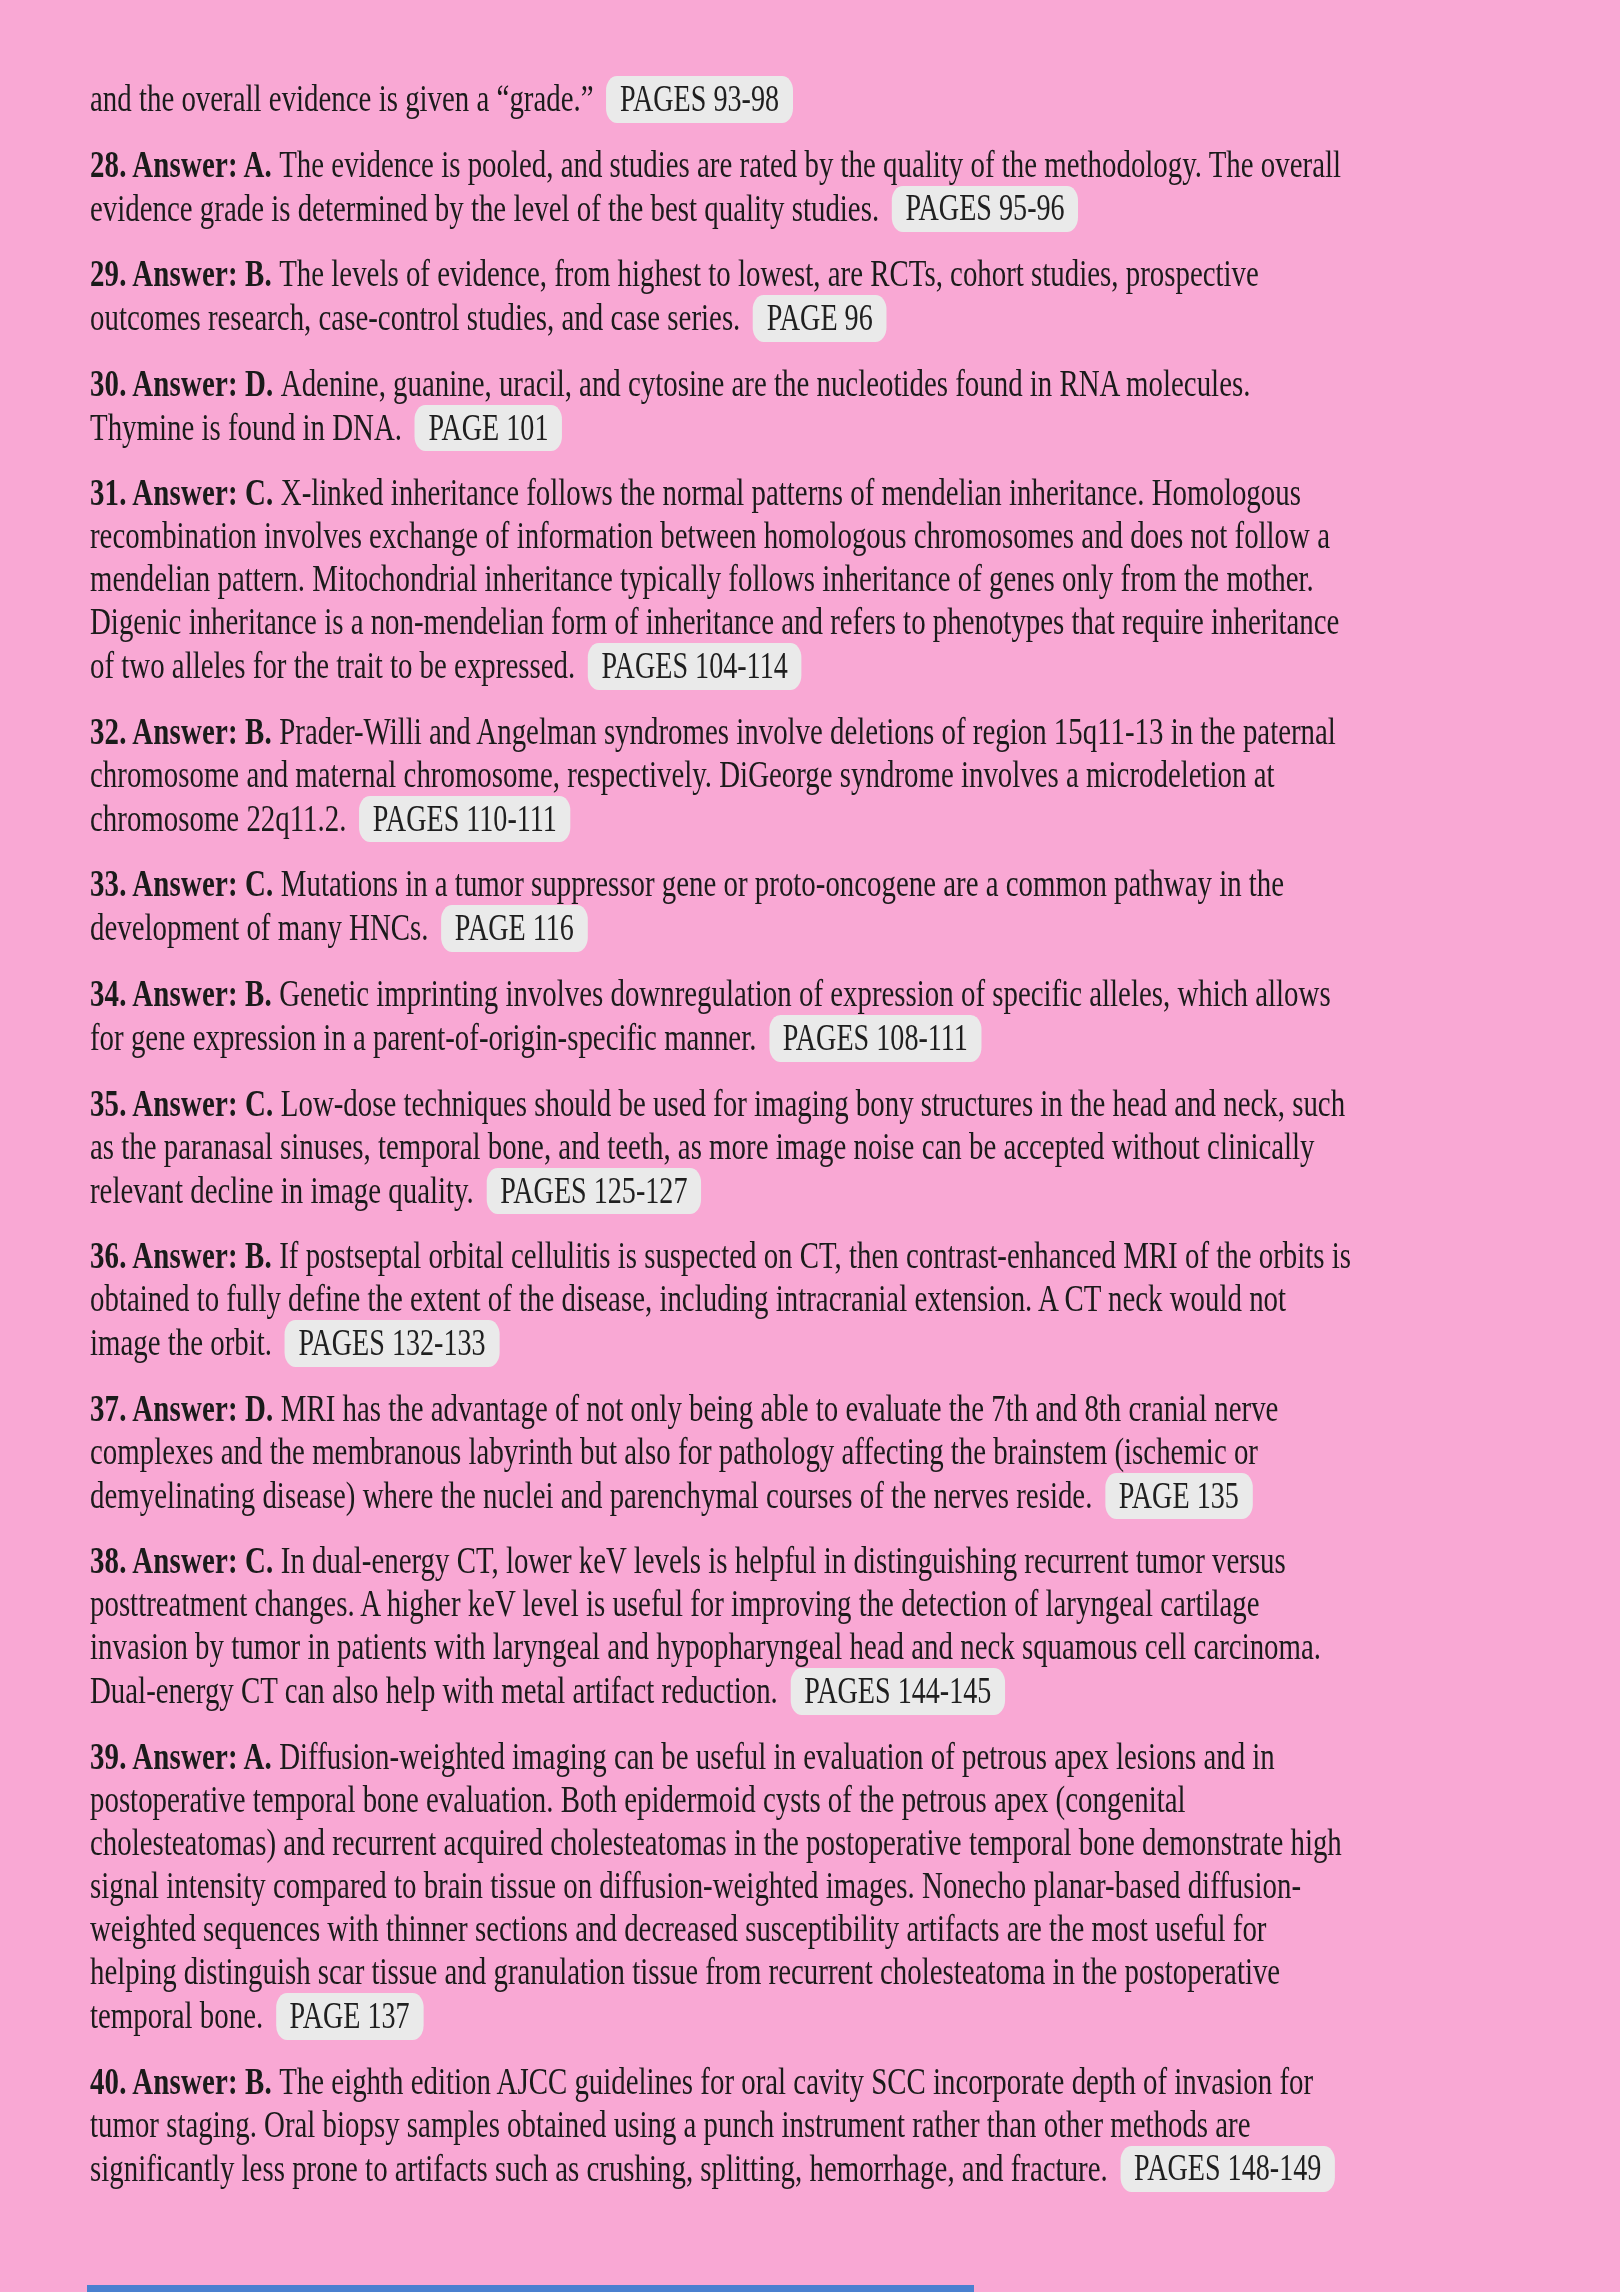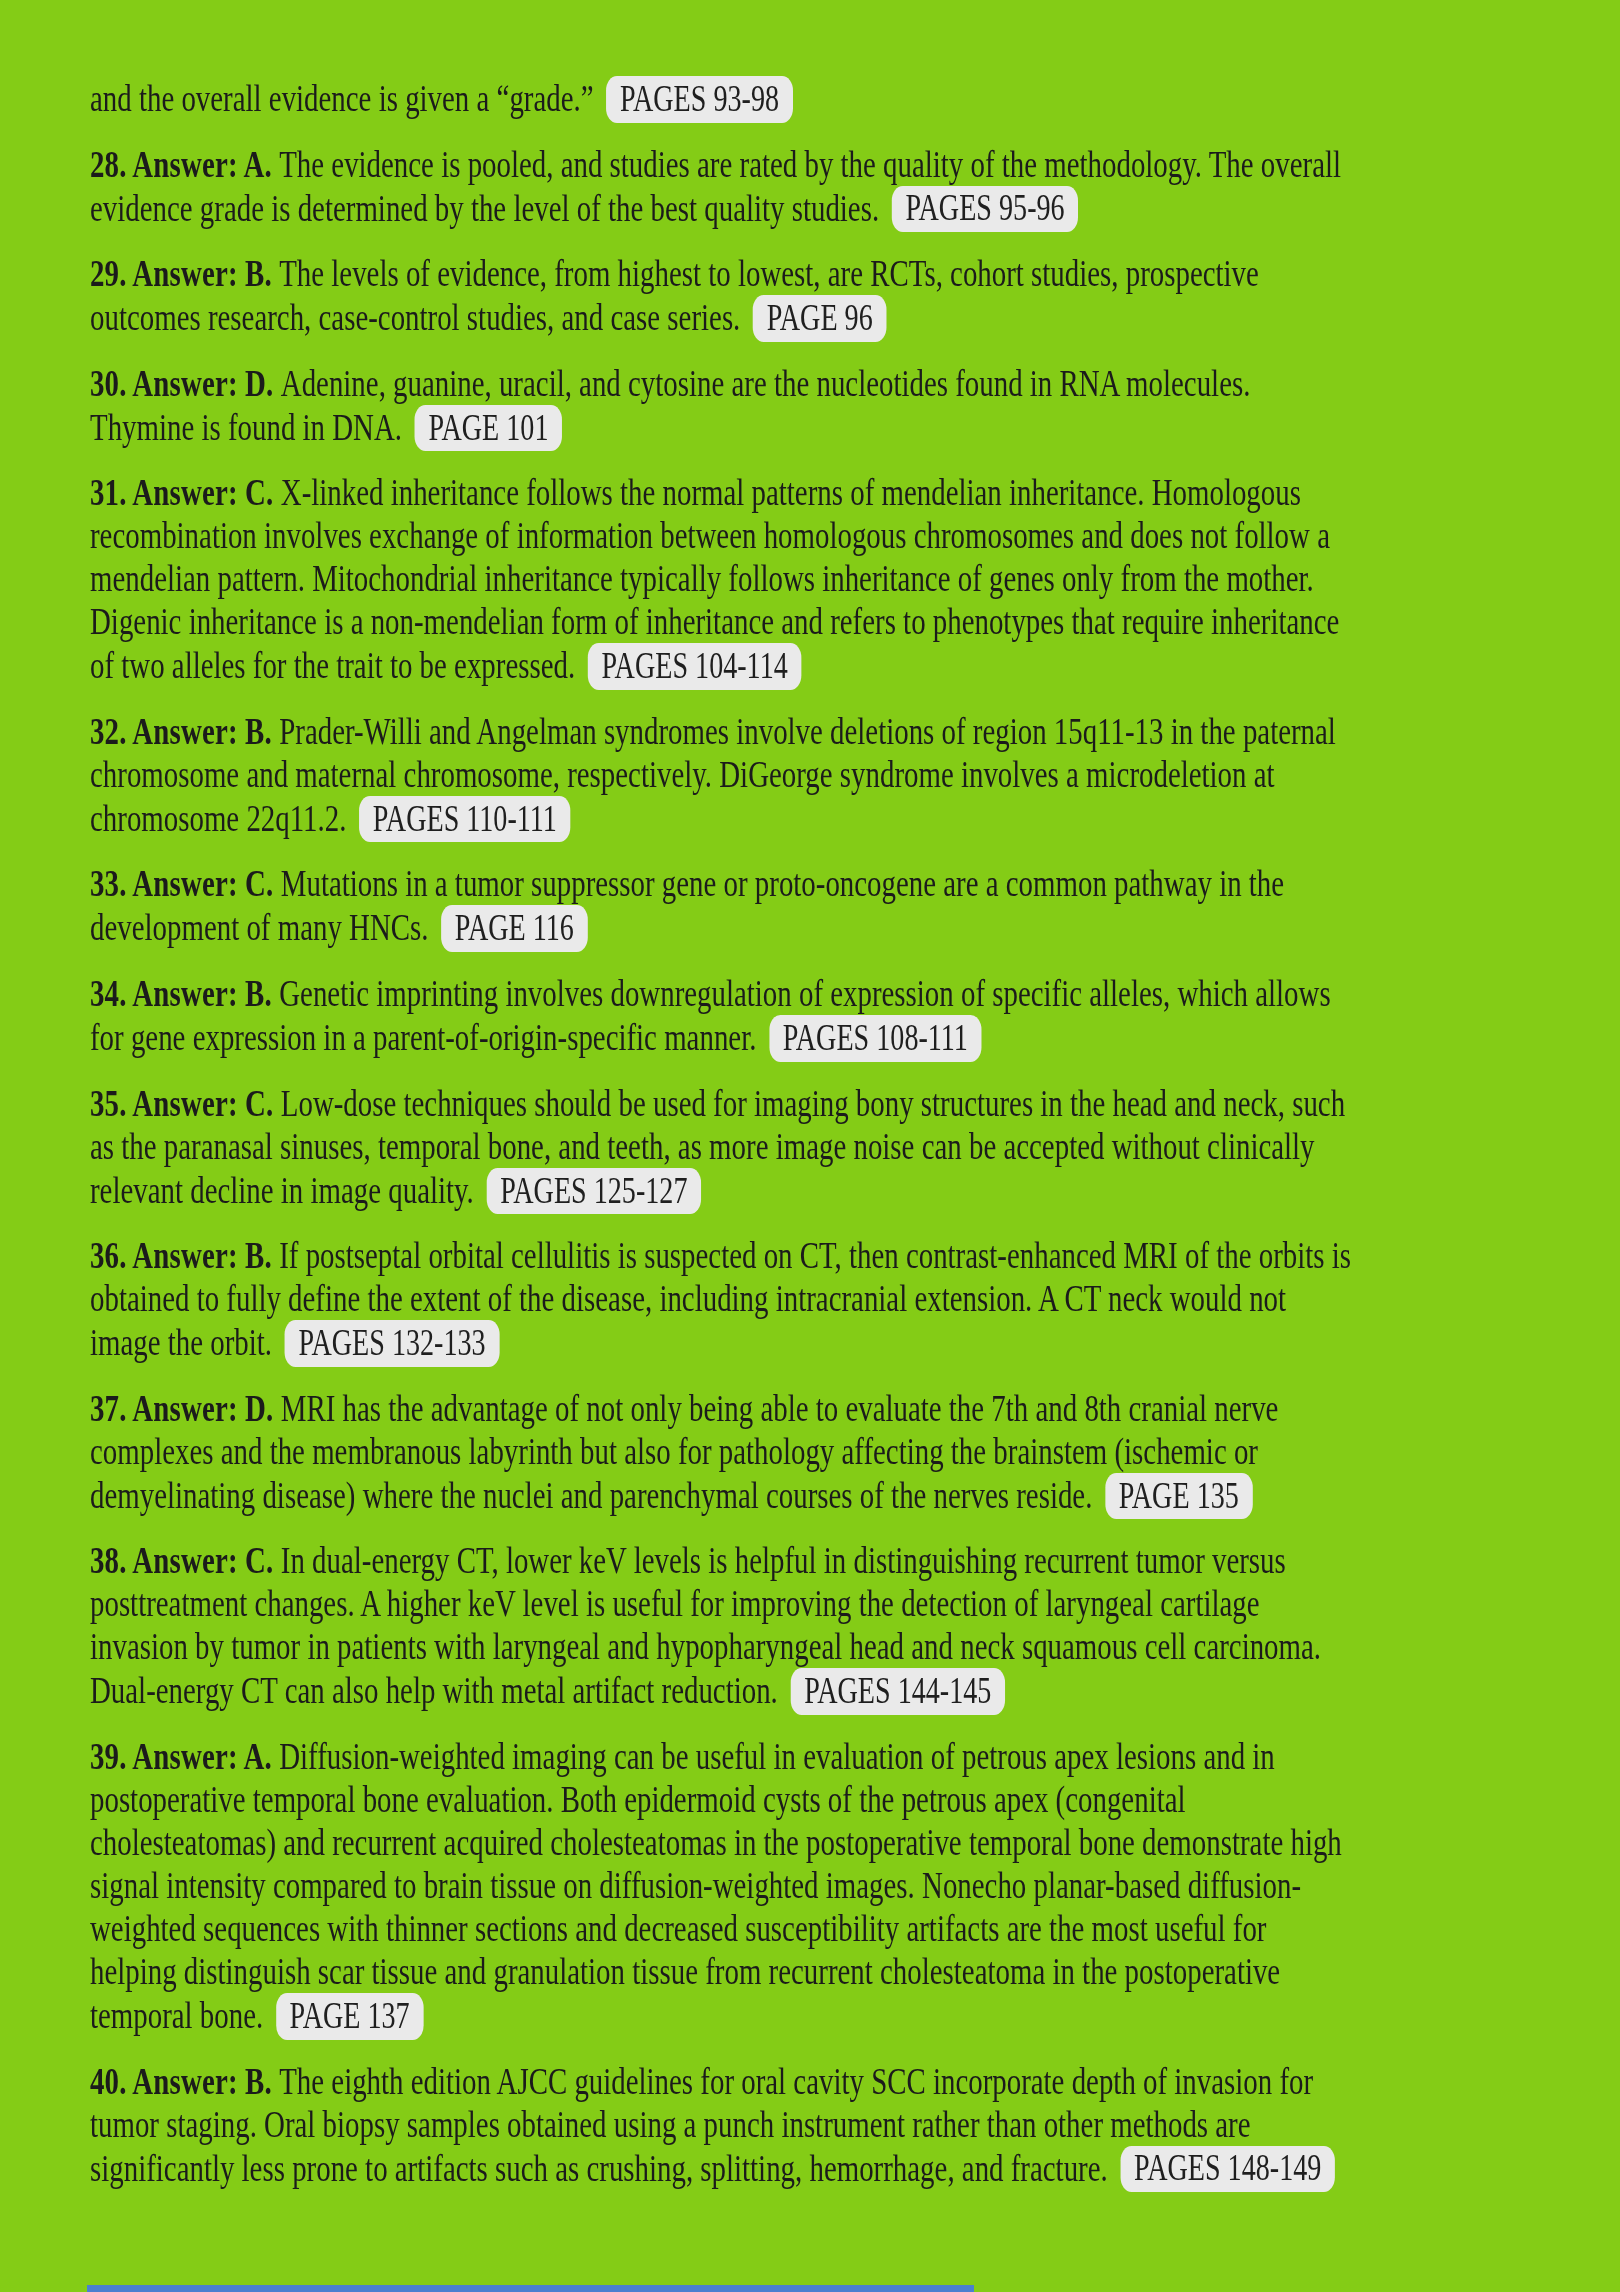--- a/index.html
+++ b/index.html
@@ -7,21 +7,21 @@
     width: 1620px;
     height: 2293px;
     background: #ffffff;
     overflow: hidden;
     position: relative;
     font-family: "Liberation Serif", "DejaVu Serif", serif;
   }
   .page {
     position: absolute;
     inset: 0;
-    background: #84cc16;
+    background: #f9a8d4;
   }
   .text-column {
     position: absolute;
     left: 90px;
     top: 76px;
     width: 1670px;              
     transform: scaleX(0.76);    
     transform-origin: 0 0;
     color: #1b1b1b;
     font-size: 38px;

